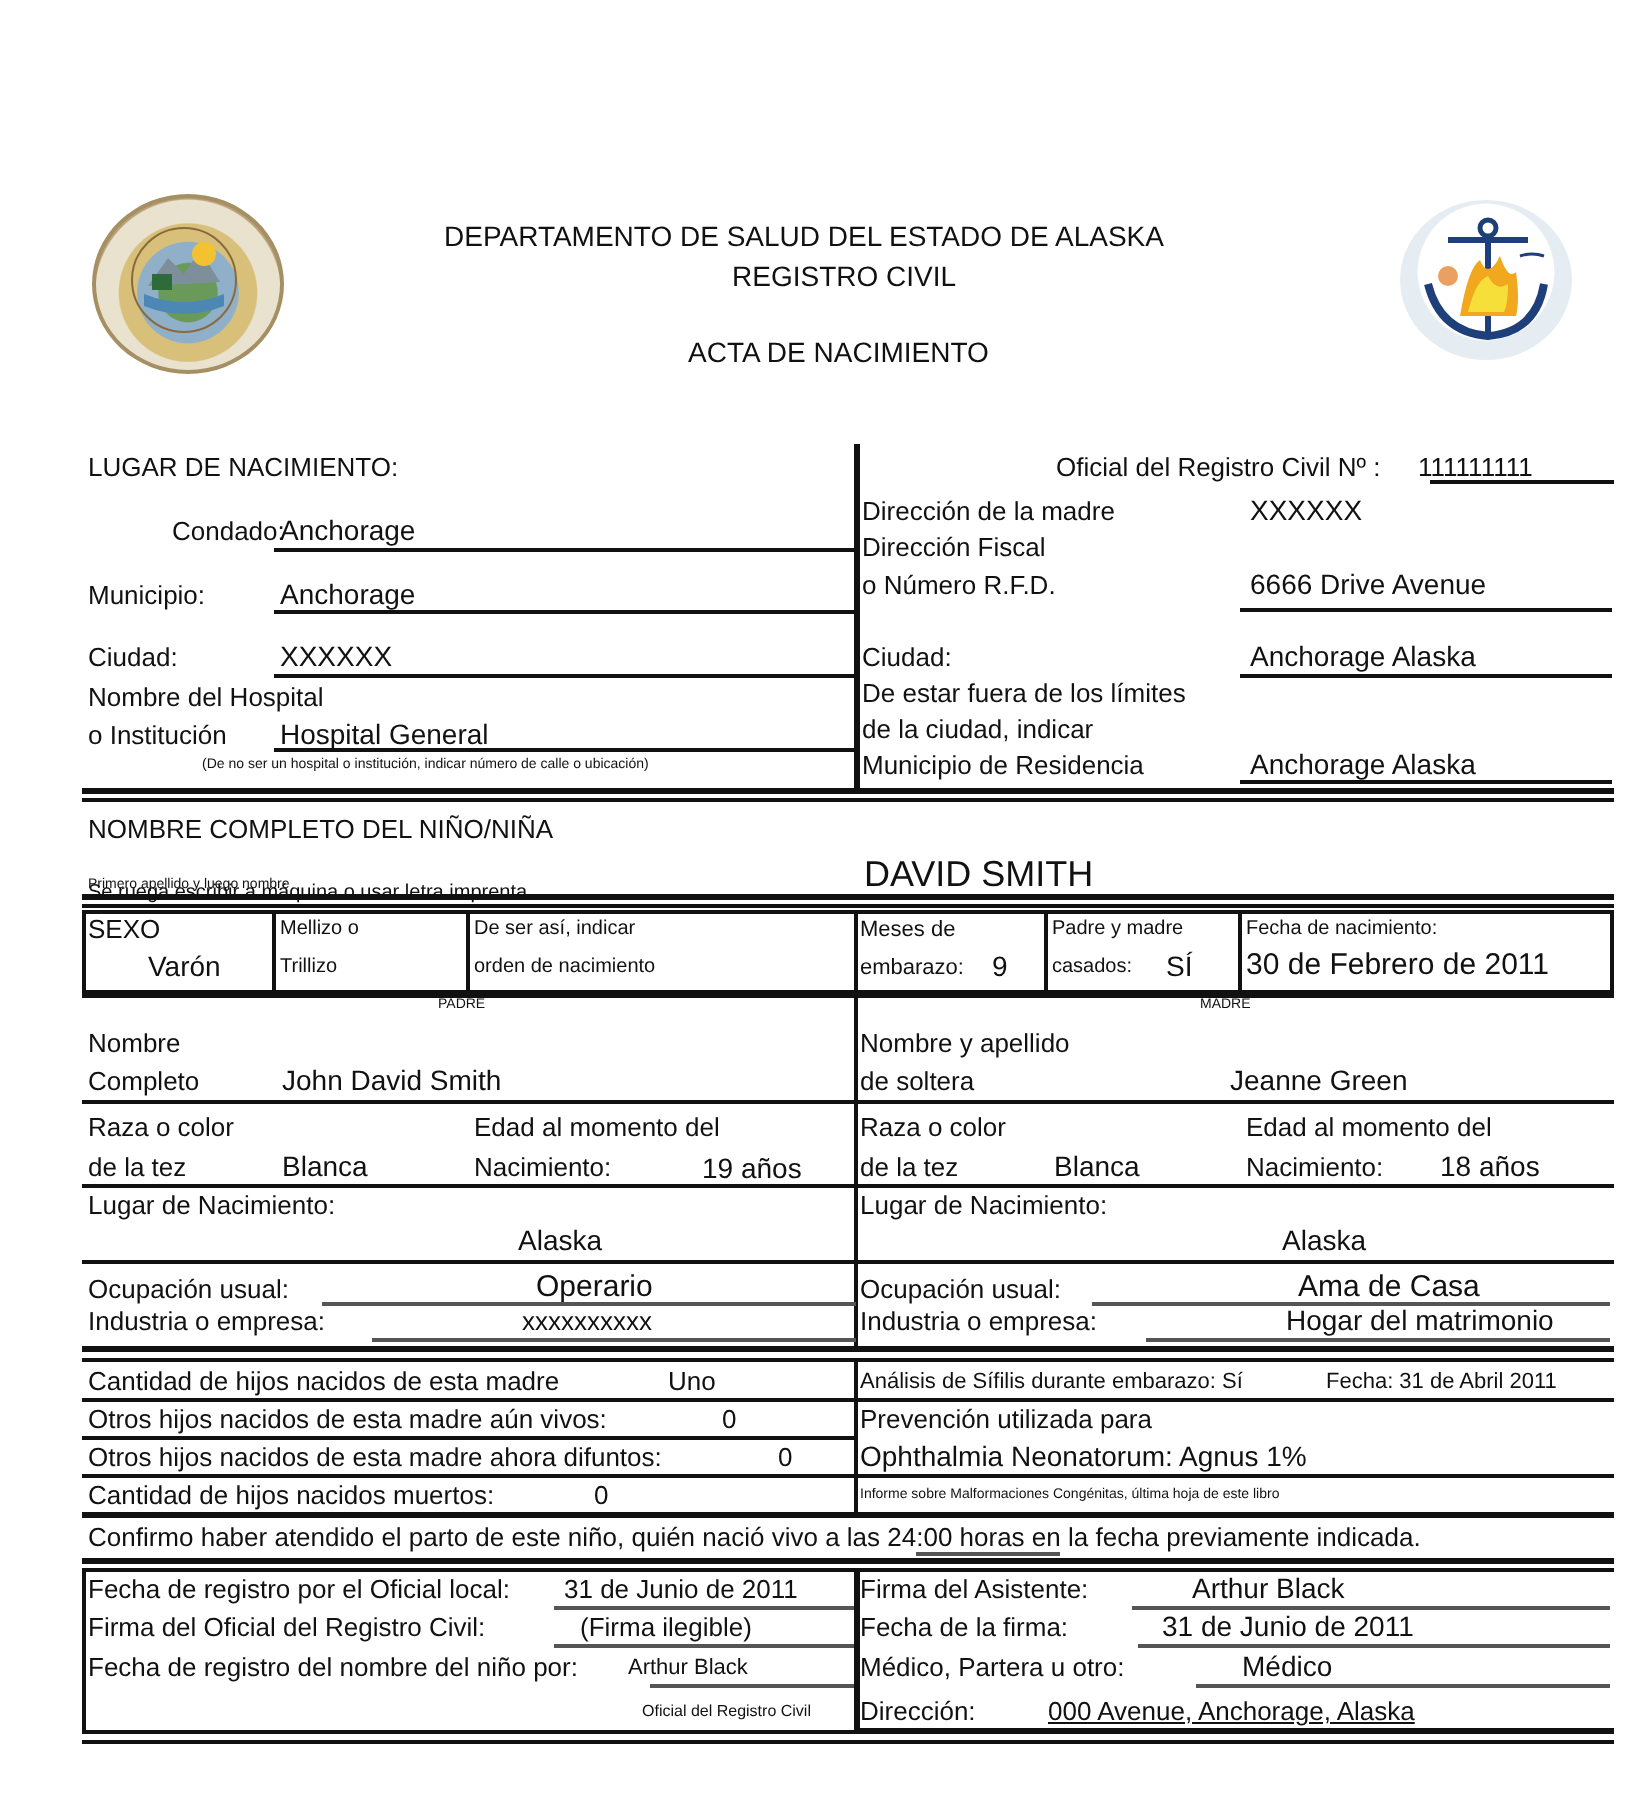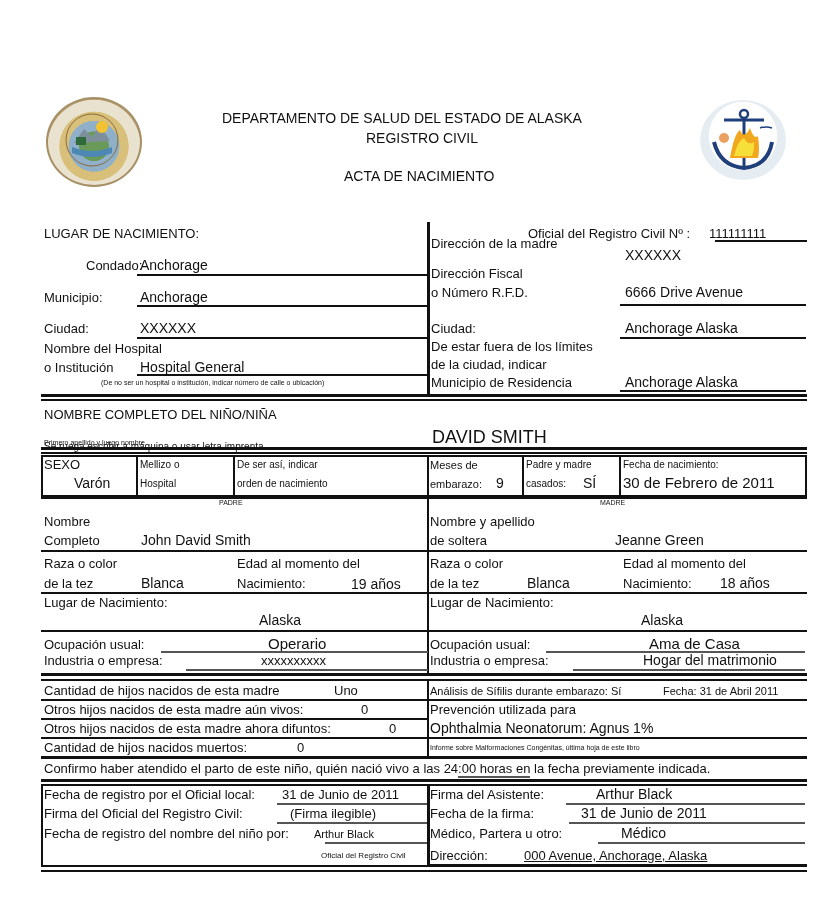--- a/index.html
+++ b/index.html
@@ -64,21 +64,21 @@
 <div class="a t13" style="left:44px;top:341px;">Nombre del Hospital</div>
 <div class="a t13" style="left:44px;top:360px;">o Institución</div>
 <div class="a t14" style="left:140px;top:359px;">Hospital General</div>
 <div class="hl" style="left:137px;top:374px;width:291px;height:2px;"></div>
 <div class="a t7" style="left:101px;top:379px;">(De no ser un hospital o institución, indicar número de calle o ubicación)</div>
 
 <div class="a t13" style="left:528px;top:226px;">Oficial del Registro Civil Nº :</div>
 <div class="a t13" style="left:709px;top:226px;">111111111</div>
 <div class="hl" style="left:715px;top:240px;width:92px;height:2px;"></div>
 
-<div class="a t13" style="left:431px;top:236px;">Dirección de la madre</div>
+<div class="a t13" style="left:431px;top:248px;">Dirección de la madre</div>
 <div class="a t14" style="left:625px;top:247px;">XXXXXX</div>
 <div class="a t13" style="left:431px;top:266px;">Dirección Fiscal</div>
 <div class="a t13" style="left:431px;top:285px;">o Número R.F.D.</div>
 <div class="a t14" style="left:625px;top:284px;">6666 Drive Avenue</div>
 <div class="hl" style="left:620px;top:304px;width:186px;height:2px;"></div>
 
 <div class="a t13" style="left:431px;top:321px;">Ciudad:</div>
 <div class="a t14" style="left:625px;top:320px;">Anchorage Alaska</div>
 <div class="hl" style="left:620px;top:337px;width:186px;height:2px;"></div>
 <div class="a t13" style="left:431px;top:339px;">De estar fuera de los límites</div>
@@ -100,21 +100,21 @@
 <div class="box" style="left:41px;top:455px;width:766px;height:42px;"></div>
 <div class="vl" style="left:136px;top:455px;width:2px;height:42px;"></div>
 <div class="vl" style="left:233px;top:455px;width:2px;height:42px;"></div>
 <div class="vl" style="left:427px;top:455px;width:2px;height:42px;"></div>
 <div class="vl" style="left:522px;top:455px;width:2px;height:42px;"></div>
 <div class="vl" style="left:619px;top:455px;width:2px;height:42px;"></div>
 
 <div class="a t13" style="left:44px;top:457px;">SEXO</div>
 <div class="a t14" style="left:74px;top:475px;">Varón</div>
 <div class="a t10" style="left:140px;top:459px;">Mellizo o</div>
-<div class="a t10" style="left:140px;top:478px;">Hospital</div>
+<div class="a t10" style="left:140px;top:478px;">Trillizo</div>
 <div class="a t10" style="left:237px;top:459px;">De ser así, indicar</div>
 <div class="a t10" style="left:237px;top:478px;">orden de nacimiento</div>
 <div class="a t10" style="left:430px;top:459px;font-size:11px;">Meses de</div>
 <div class="a t10" style="left:430px;top:478px;font-size:11px;">embarazo:</div>
 <div class="a t14" style="left:496px;top:475px;">9</div>
 <div class="a t10" style="left:526px;top:459px;">Padre y madre</div>
 <div class="a t10" style="left:526px;top:478px;">casados:</div>
 <div class="a t14" style="left:583px;top:475px;">SÍ</div>
 <div class="a t10" style="left:623px;top:459px;">Fecha de nacimiento:</div>
 <div class="a" style="left:623px;top:474px;font-size:15px;">30 de Febrero de 2011</div>

